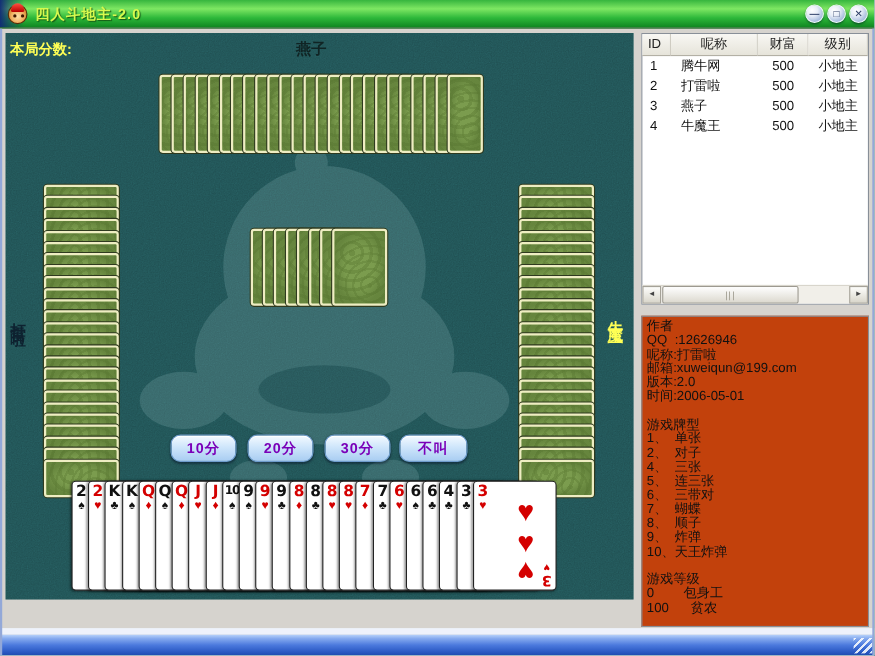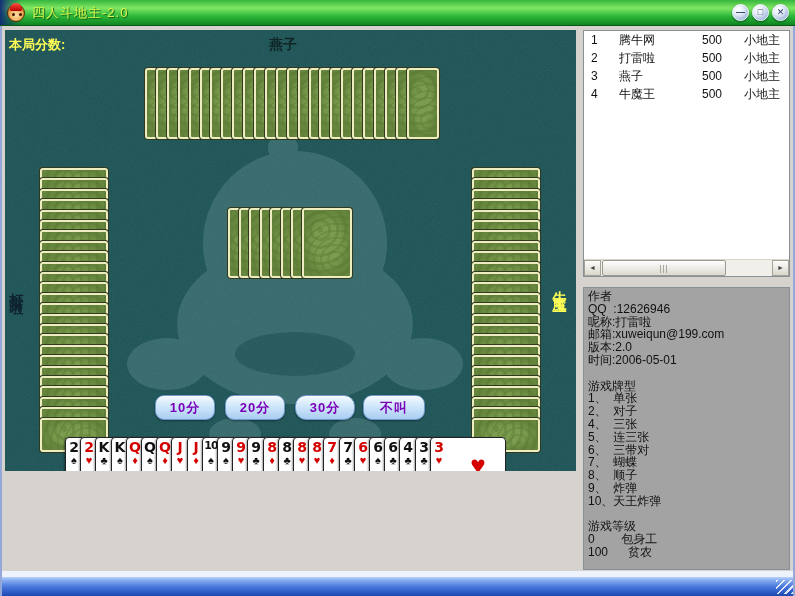--- a/index.html
+++ b/index.html
@@ -12,30 +12,30 @@
       linear-gradient(90deg, rgba(16,40,120,.95) 0px, rgba(16,40,120,.55) 8px, rgba(16,40,120,0) 22px),
       linear-gradient(180deg,#36b53e 0%, #7ee763 32%, #2db83a 65%, #0f8520 100%);
     border-bottom:1px solid #0a5a15; }
   .app-icon { position:absolute; left:7px; top:4px; width:18px; height:18px; border-radius:50%;
     background:radial-gradient(circle at 50% 62%, #ffe0a8 0%, #f0b060 45%, #c87820 75%, #803808 100%);
     border:1px solid #5a2a08; }
   .app-icon::before { content:""; position:absolute; top:-2px; left:2px; right:2px; height:8px;
     border-radius:8px 8px 2px 2px; background:linear-gradient(180deg,#ff5040,#b80000); }
   .app-icon::after { content:""; position:absolute; top:8px; left:4px; width:3px; height:3px;
     border-radius:50%; background:#401800; box-shadow:7px 0 0 #401800; }
-  .title-text { position:absolute; left:32px; top:0; line-height:26px; font-size:13px; font-weight:normal;
+  .title-text { position:absolute; left:32px; top:0; line-height:26px; font-size:13px; font-weight:bold;
     color:#d6f94e; text-shadow:1px 1px 1px #155515; letter-spacing:1px; }
   .win-buttons { position:absolute; right:6px; top:4px; display:flex; gap:3px; }
   .win-btn { width:17px; height:17px; border-radius:50%;
     background:radial-gradient(circle at 35% 30%, #ffffff 0%, #e8eef8 35%, #a9bede 72%, #8098c5 100%);
     border:1px solid #f2f6fd; box-shadow:0 1px 2px rgba(0,0,40,.45);
     color:#2c3e66; font-size:9px; line-height:15px; text-align:center; font-weight:bold; cursor:default; }
 
   
-  .felt { position:absolute; left:5px; top:30px; width:571px; height:441px;
+  .felt { position:absolute; left:5px; top:30px; width:571px; height:515px;
     background:#2b6a6d; overflow:hidden;padding-left:32px; }
   .noise-layer, .watermark { position:absolute; pointer-events:none; }
   .score-label { position:absolute; left:4px; top:6px; font-size:13px; font-weight:bold; color:#ffff55; }
   .pname { position:absolute; font-weight:bold; font-size:14px; }
   .pname.top { left:238px; top:6px; width:80px; text-align:center; color:#102424; }
   .pname.bottom { left:250px; top:517px; width:80px; text-align:center; color:#ffff55; }
   .vlabel { position:absolute; writing-mode:vertical-rl; text-orientation:upright;
     font-weight:bold; font-size:14px; letter-spacing:4px; }
   .vlabel.left { left:3px; top:252px; color:#0e2230; }
   .vlabel.right { left:546px; top:250px; color:#ffff55; }
@@ -87,21 +87,21 @@
   .sb-btn { position:absolute; top:0; width:17px; height:16px;
     background:linear-gradient(180deg,#fdfdfb,#d9d6cb); border:1px solid #a5a298;
     font-size:7px; text-align:center; line-height:14px; color:#444; }
   .sb-btn.left { left:0; } .sb-btn.right { right:0; }
   .sb-thumb { position:absolute; left:18px; top:0; width:124px; height:16px;
     background:linear-gradient(180deg,#fefefe,#dcd9cf); border:1px solid #9c9990; border-radius:2px; }
   .sb-thumb::after { content:""; position:absolute; left:50%; top:4px; width:9px; height:8px;
     margin-left:-4px; background:repeating-linear-gradient(90deg,#aaa79c 0 1px,transparent 1px 3px); }
 
   
-  .infobox { position:absolute; left:583px; top:287px; width:207px; height:283px; background:#a3a3a3;
+  .infobox { position:absolute; left:583px; top:287px; width:207px; height:283px; background:#c2410c;
     border:1px solid #888f98; padding:2px 4px; overflow:hidden; }
   .info-line { white-space:pre; font-size:12px; line-height:12.8px; color:#111; }
 
   
   .pre-status { position:absolute; left:0; right:0; bottom:19px; height:6px; background:#eef2fb; }
   .statusbar { position:absolute; left:0; right:0; bottom:0; height:19px;
     background:linear-gradient(180deg,#b8d2fa 0%,#86abef 18%,#4b79dd 50%,#2b59c4 82%,#1e4aae 100%); }
   .grip { position:absolute; right:2px; bottom:2px; width:17px; height:14px;
     background:repeating-linear-gradient(135deg, rgba(255,255,255,.85) 0 2px, rgba(0,0,0,0) 2px 5px); }
   .edge { position:absolute; top:26px; bottom:0; width:2px; background:#93a8d8; }
@@ -236,21 +236,21 @@
         <div class="card-back" style="left: 244px; top: 178px; width: 50px; height: 70px;"></div>
         <div class="card-back" style="left: 255px; top: 178px; width: 50px; height: 70px;"></div>
         <div class="card-back" style="left: 265px; top: 178px; width: 50px; height: 70px;"></div>
         <div class="card-back" style="left: 276px; top: 178px; width: 50px; height: 70px;"></div>
         <div class="card-back" style="left: 286px; top: 178px; width: 50px; height: 70px;"></div>
         <div class="card-back" style="left: 297px; top: 178px; width: 50px; height: 70px;"></div>
       </div>
     <div id="bid-buttons">
         <div class="bid-btn" style="left: 150px;">10分</div>
         <div class="bid-btn" style="left: 220px;">20分</div>
-        <div class="bid-btn" style="left: 290px; border-radius: 11px;">30分</div>
+        <div class="bid-btn" style="left: 290px;">30分</div>
         <div class="bid-btn" style="left: 358px; width: 62px;">不叫</div>
       </div>
     <div id="hand">
         <div class="pcard" style="left: 60px; top: 407px;">
           <div class="rank black">2</div>
           <div class="suit black">♠</div>
         </div>
         <div class="pcard" style="left: 75px; top: 407px;">
           <div class="rank red">2</div>
           <div class="suit red">♥</div>
@@ -351,20 +351,26 @@
           <div class="pip inv" style="top: 66px;">♥</div>
           <div class="corner-br red">
             <div class="r2">3</div>
             <div class="s2">♥</div>
           </div>
         </div>
       </div>
   </div>
 
   <div class="listview">
+    <div class="lv-head" id="roster-head">
+        <div class="lv-h first">ID</div>
+        <div class="lv-h">呢称</div>
+        <div class="lv-h">财富</div>
+        <div class="lv-h">级别</div>
+      </div>
     <div id="roster-rows">
         <div class="lv-row">
           <div class="r0">1</div>
           <div class="r1">腾牛网</div>
           <div class="r2">500</div>
           <div class="r3">小地主</div>
         </div>
         <div class="lv-row">
           <div class="r0">2</div>
           <div class="r1">打雷啦</div>

